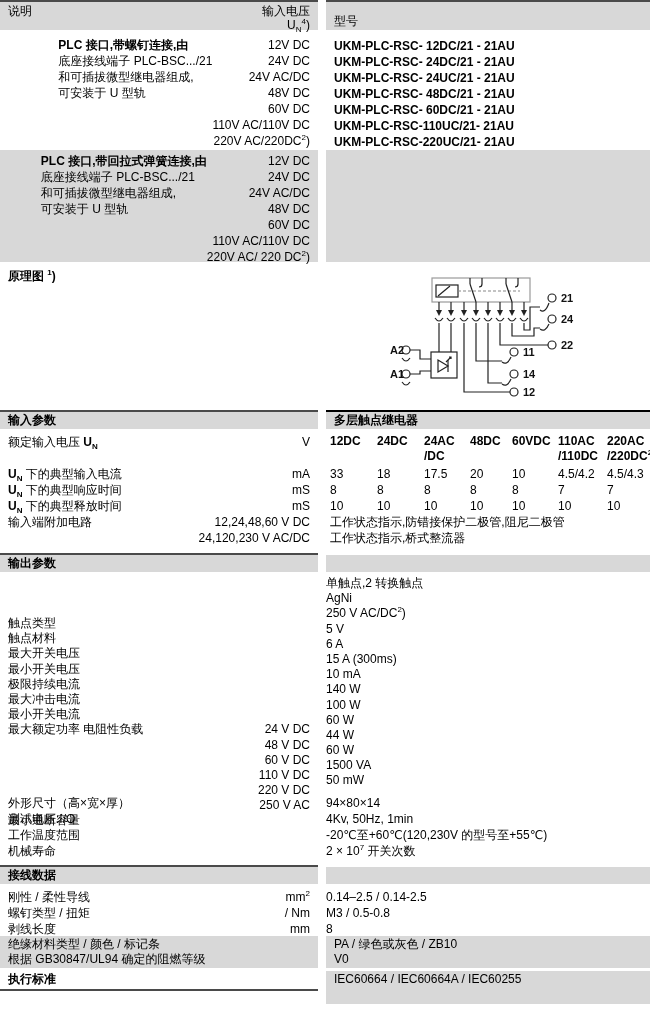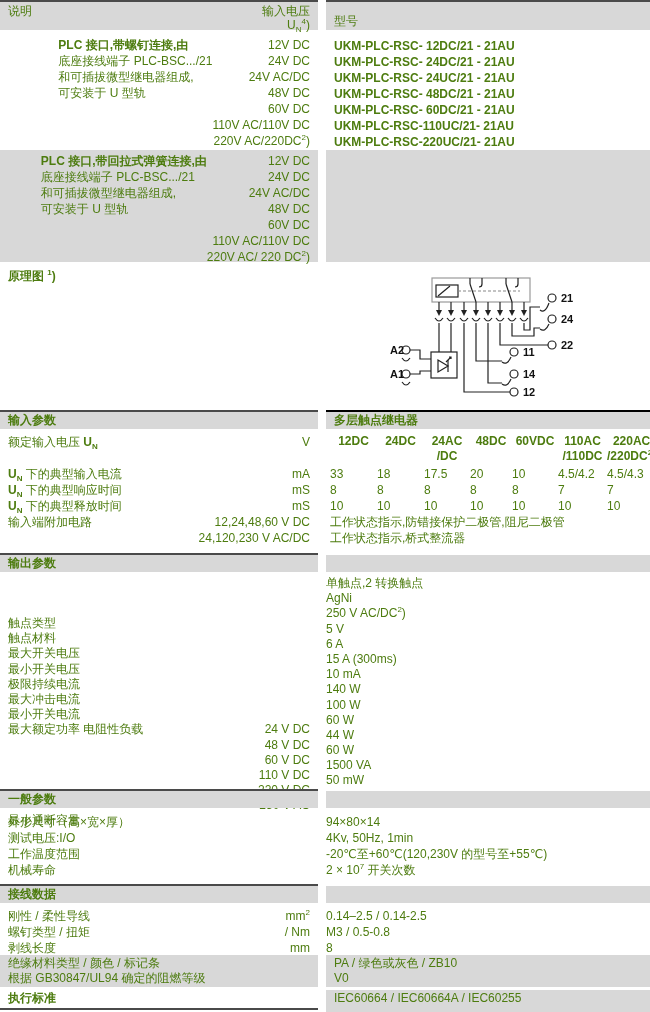--- a/index.html
+++ b/index.html
@@ -1,19 +1,19 @@
 <!DOCTYPE html>
 <html><head>
 <meta charset="utf-8">
 <style>
   * { margin:0; padding:0; box-sizing:border-box; }
   body { background:#fff; }
   .page {
     width:650px; height:1012px; overflow:hidden; position:relative;
-    background:#fff; color:#4d7c0f;
+    background:#fff; color:#000000;
     font-family:"Liberation Sans","DejaVu Sans",sans-serif;
     font-size:12px; line-height:16px;
   }
   .topline { border-top:2px solid #4a4a4a; }
   .band { display:flex; }
   .col-l { width:318px; flex:none; }
   .col-r { width:324px; flex:none; margin-left:8px; }
   .bar { background:#d8d8d8; }
   sup { font-size:8px; line-height:0; vertical-align:super; }
   sub { font-size:8px; line-height:0; vertical-align:sub; }
@@ -43,21 +43,21 @@
   
   .secband { height:19px; }
   .secband .col-l { border-top:2px solid #4a4a4a; }
   .secband .col-l .bar, .secband .col-r .bar { height:17px; padding:0 8px; font-weight:bold; line-height:17px; }
   .secband .col-r { padding-top:2px; }
   .secband.withline .col-r { border-top:2px solid #000000; padding-top:0; }
 
   
   .b6 { height:124px; padding-top:5px; }
   .lrow { display:flex; justify-content:space-between; padding:0 8px; height:16px; }
-  .lrowA { height:32px; align-items:flex-start;text-align:center; }
+  .lrowA { height:32px; align-items:flex-start; }
   .grid7 { display:grid; grid-template-columns:47px 47px 46px 42px 46px 49px auto; padding-left:4px; }
   .grid7 .hcell { font-weight:bold; }
   .grid7 .hcell span { display:block; height:15px; line-height:15px; }
   .gridrow { height:16px; }
   .rtext { padding-left:4px; height:16px; }
 
   
   .b8 { height:217px; padding-top:4px; }
   .orow { display:flex; height:15.2px; line-height:15.2px; }
   .orow .ol { width:318px; flex:none; display:flex; justify-content:space-between; padding:0 8px;margin-top:40px; }
@@ -467,28 +467,20 @@
       </div>
     <div class="orow">
         <div class="ol">
           <span>最小通断容量</span>
           <span></span>
         </div>
         <div class="orv">50 mW</div>
       </div>
   </div>
 
-  <div class="band secband">
-    <div class="col-l">
-        <div class="bar">一般参数</div>
-      </div>
-    <div class="col-r">
-        <div class="bar"></div>
-      </div>
-  </div>
 
   <div class="b10">
     <div class="grow">
         <div class="ol">
           <span>外形尺寸（高×宽×厚）</span>
           <span></span>
         </div>
         <div class="orv">94×80×14</div>
       </div>
     <div class="grow">

